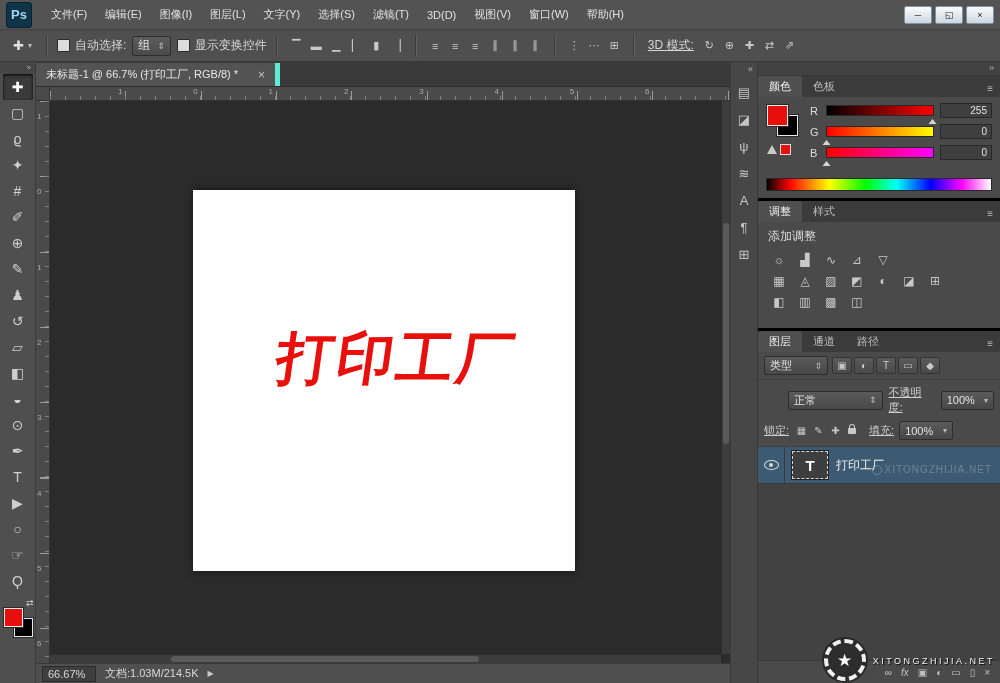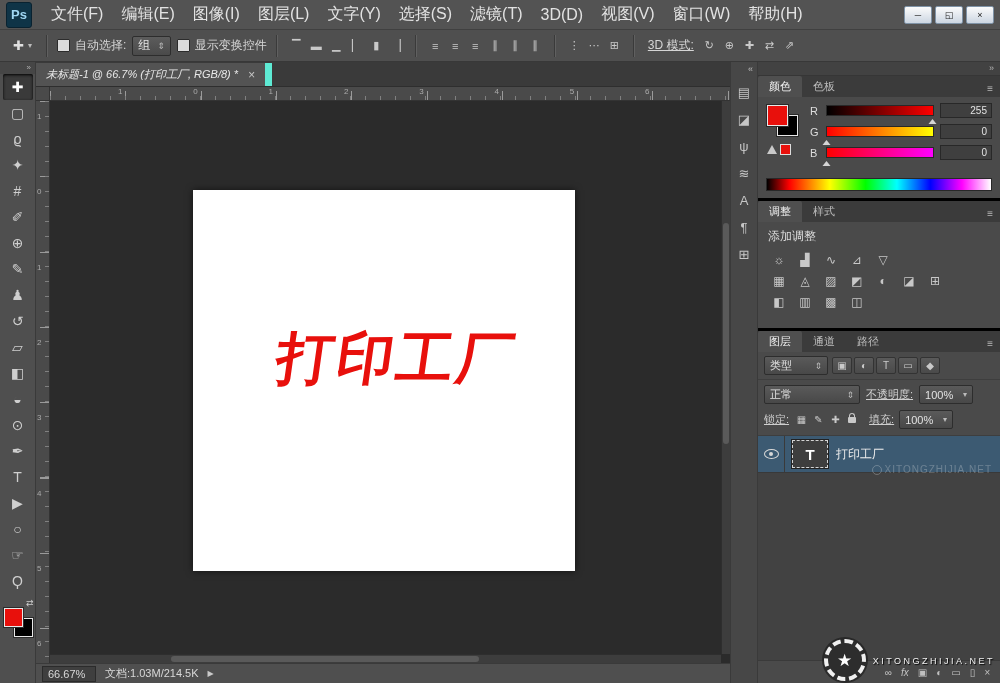--- a/index.html
+++ b/index.html
@@ -5,21 +5,21 @@
   html,body{margin:0;padding:0;width:1000px;height:683px;overflow:hidden;background:#4f4f4f;
     font-family:"Liberation Sans","DejaVu Sans",sans-serif;-webkit-font-smoothing:antialiased;}
   .app{position:relative;width:1000px;height:683px;display:flex;flex-direction:column;}
 
   
   .menubar{height:30px;background:#535353;border-bottom:1px solid #404040;display:flex;align-items:center;
     padding-left:6px;box-sizing:border-box;flex:0 0 auto;}
   .ps-logo{width:24px;height:24px;background:#0f3447;color:#9fd6f2;font-weight:bold;font-size:13px;
     display:flex;align-items:center;justify-content:center;border-radius:3px;margin-right:10px;border:1px solid #092230;}
   .menus{display:flex;height:100%;align-items:center;}
-  .menu-item{color:#e2e2e2;font-size:16px;padding:0 9px;height:100%;display:flex;align-items:center;}
+  .menu-item{color:#e2e2e2;font-size:11px;padding:0 9px;height:100%;display:flex;align-items:center;}
   .win-controls{margin-left:auto;display:flex;gap:3px;padding-right:6px;}
   .win-btn{width:26px;height:16px;background:linear-gradient(#fbfbfb,#ccd6e2);border:1px solid #7f93a7;
     border-radius:2px;font-size:9px;color:#222;display:flex;align-items:center;justify-content:center;}
 
   
   .optionsbar{height:32px;background:#4f4f4f;border-bottom:1px solid #383838;display:flex;align-items:center;
     gap:6px;padding:0 8px;font-size:12px;color:#d5d5d5;box-sizing:border-box;flex:0 0 auto;white-space:nowrap;}
   .tool-preset{display:flex;align-items:center;gap:4px;padding:2px 5px;}
   .tp-glyph{font-size:13px;color:#e0e0e0;}
   .dd-arrow{font-size:8px;color:#bbb;}
@@ -50,21 +50,21 @@
   .swap-icon{position:absolute;right:1px;top:-4px;font-size:9px;color:#ccc;}
   .fg-swatch{position:absolute;left:3px;top:6px;width:17px;height:17px;border:1px solid #e8e8e8;
     outline:1px solid #2b2b2b;z-index:2;}
   .bg-swatch{position:absolute;left:13px;top:16px;width:17px;height:17px;border:1px solid #e8e8e8;
     outline:1px solid #2b2b2b;z-index:1;}
 
   
   .docarea{flex:1;display:flex;flex-direction:column;min-width:0;background:#2b2b2b;}
   .tabbar{height:24px;background:#3a3a3a;display:flex;align-items:flex-end;border-bottom:1px solid #2e2e2e;flex:0 0 auto;}
   .doc-tab{height:23px;background:#535353;color:#e8e8e8;font-size:11px;display:flex;align-items:center;
-    padding:0 10px;gap:10px;border-right:7px solid #5eead4;font-style:italic;}
+    padding:0 10px;gap:20px;border-right:5px solid #5eead4;}
   .tab-close{color:#c6c6c6;font-size:12px;}
   .ruler-row{display:flex;height:14px;flex:0 0 auto;}
   .ruler-corner{width:14px;height:14px;background:#4a4a4a;border-right:1px solid #333;border-bottom:1px solid #333;box-sizing:border-box;}
   .ruler-top{flex:1;position:relative;background:#4a4a4a;border-bottom:1px solid #333;overflow:hidden;box-sizing:border-box;
     background-image:repeating-linear-gradient(90deg,#808080 0 1px,transparent 1px 15px),
                      repeating-linear-gradient(90deg,#9a9a9a 0 1px,transparent 1px 75.3px);
     background-size:100% 4px,100% 9px;background-position:left bottom,left bottom;background-repeat:no-repeat;}
   .body-row{flex:1;display:flex;min-height:0;}
   .ruler-left{width:14px;position:relative;background:#4a4a4a;border-right:1px solid #333;overflow:hidden;box-sizing:border-box;flex:0 0 auto;
     background-image:repeating-linear-gradient(180deg,#808080 0 1px,transparent 1px 15px),
@@ -132,21 +132,21 @@
 
   .layers-panel{flex:1;display:flex;flex-direction:column;min-height:0;border-bottom:none;}
   .layers-filter-row{display:flex;align-items:center;gap:4px;padding:4px 6px;border-bottom:1px solid #3e3e3e;flex:0 0 auto;}
   .dd{display:flex;align-items:center;justify-content:space-between;background:linear-gradient(#5a5a5a,#484848);
     border:1px solid #2d2d2d;border-radius:2px;font-size:11px;color:#e2e2e2;padding:1px 5px;height:15px;box-sizing:content-box;}
   .filter-dd{width:52px;}
   .filter-icons{display:flex;gap:2px;}
   .mini-btn{width:20px;height:17px;background:linear-gradient(#5a5a5a,#4a4a4a);border:1px solid #333;
     display:flex;align-items:center;justify-content:center;color:#c9c9c9;font-size:10px;border-radius:2px;box-sizing:border-box;}
   .blend-row{display:flex;align-items:center;gap:6px;padding:5px 6px 3px;flex:0 0 auto;}
-  .blend-dd{width:84px;}
+  .blend-dd{width:84px;margin-left:24px;}
   .val-dd{width:42px;align-items:center;}
   .sm-label{font-size:11px;color:#cfcfcf;text-decoration:underline;}
   .lock-row{display:flex;align-items:center;gap:5px;padding:3px 6px 6px;border-bottom:1px solid #3e3e3e;flex:0 0 auto;}
   .lock-icons{display:inline-flex;gap:2px;}
   .lk{width:15px;height:15px;display:inline-flex;align-items:center;justify-content:center;color:#c8c8c8;font-size:10px;}
   .fill-label{margin-left:8px;}
   .padlock{position:relative;display:inline-block;width:8px;height:6px;background:#c9c9c9;border-radius:1px;}
   .padlock::before{content:"";position:absolute;left:1px;top:-4px;width:4px;height:3px;border:1.5px solid #c9c9c9;
     border-bottom:none;border-radius:3px 3px 0 0;}
   .layers-list{flex:1;background:#424242;overflow:hidden;}

